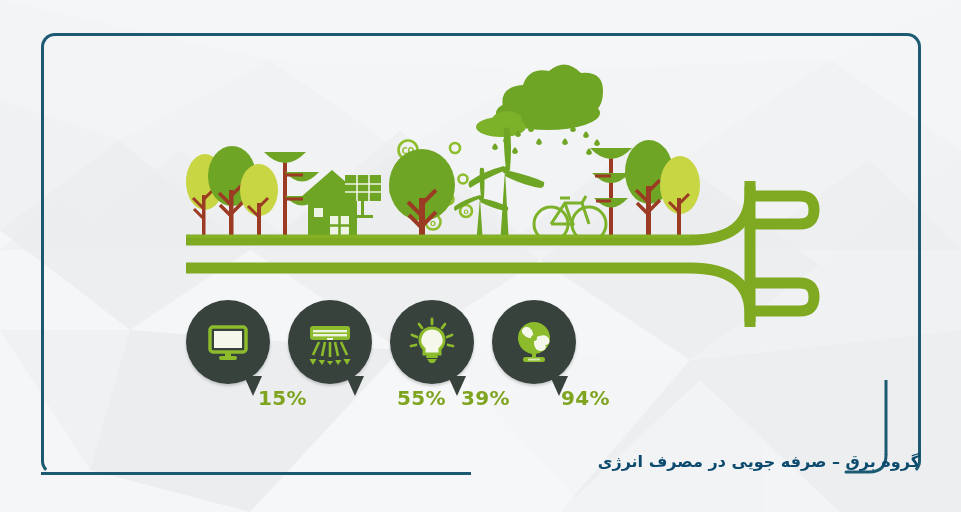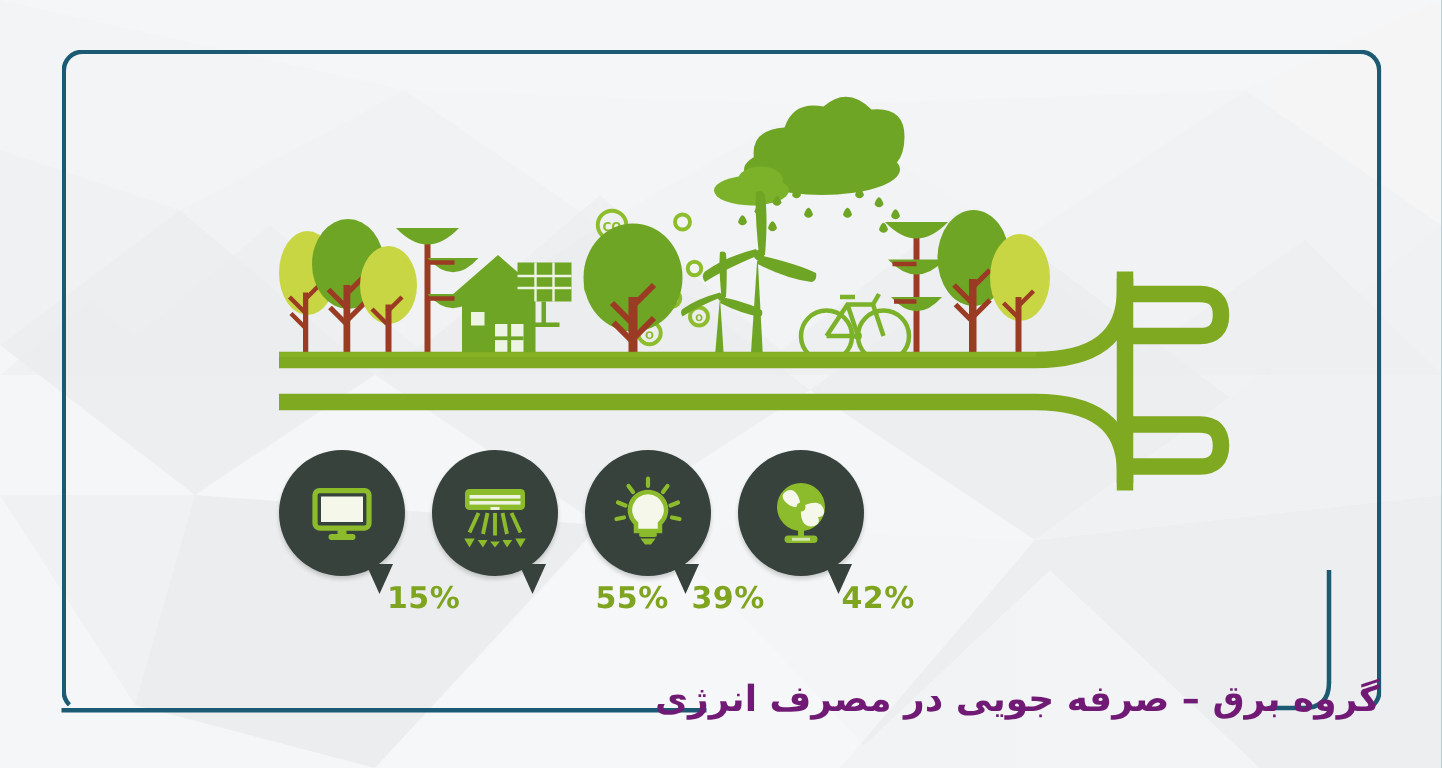--- a/index.html
+++ b/index.html
@@ -39,21 +39,21 @@
     display:flex;align-items:center;justify-content:center;
   }
   .pct{
     position:absolute;top:86px;font-size:20px;font-weight:bold;
     color:#7fa520;letter-spacing:.3px;direction:ltr;
     font-family:"DejaVu Sans","Liberation Sans",sans-serif;
   }
   .caption{
     position:absolute;right:41px;top:452px;width:470px;
     text-align:right;direction:rtl;
-    color:#701a75;font-size:24px;font-weight:bold;
+    color:#0c4a6e;font-size:16px;font-weight:bold;
     font-family:"DejaVu Sans","Liberation Sans",sans-serif;
     white-space:nowrap;
   }
 </style>
 </head>
 <body>
 
 <div id="stage">
 
   <svg class="bg-svg" viewBox="0 0 961 512">
@@ -337,21 +337,21 @@
               <path d="M24,20 q12,-6 15,1 q2,6 -5,6 q-6,0 -10,-7 z"></path>
               <path d="M24,20 q-1,13 7,13 q7,-1 4,-7 q-3,-5 -11,-6 z"></path>
             </g>
             <circle cx="24" cy="20" r="3" fill="#8cbb2c"></circle>
             <rect x="22" y="34" width="4" height="6" fill="#8cbb2c"></rect>
             <rect x="13" y="39" width="22" height="5" rx="2.5" fill="#8cbb2c"></rect>
             <rect x="18" y="40.5" width="12" height="2" fill="#f4f7ea" opacity=".7"></rect>
           </svg>
         </div>
       </div>
-      <div class="pct" style="left:69px;">42%</div>
+      <div class="pct" style="left:69px;">94%</div>
     </div>
 
 
   </div>
 
   <div class="caption">گروه برق – صرفه جویی در مصرف انرژی</div>
 
 </div>
 
 </body></html>

